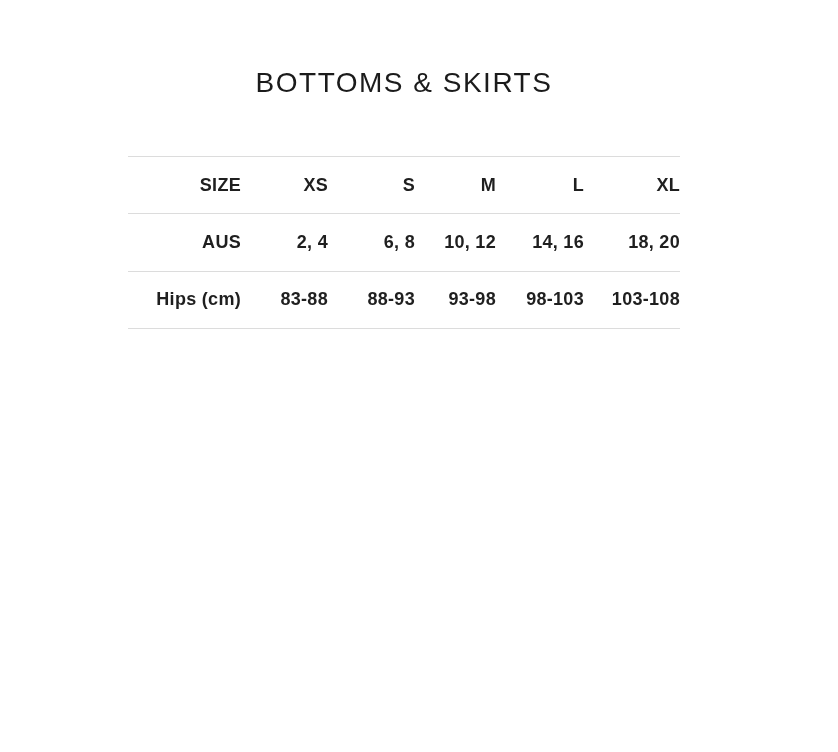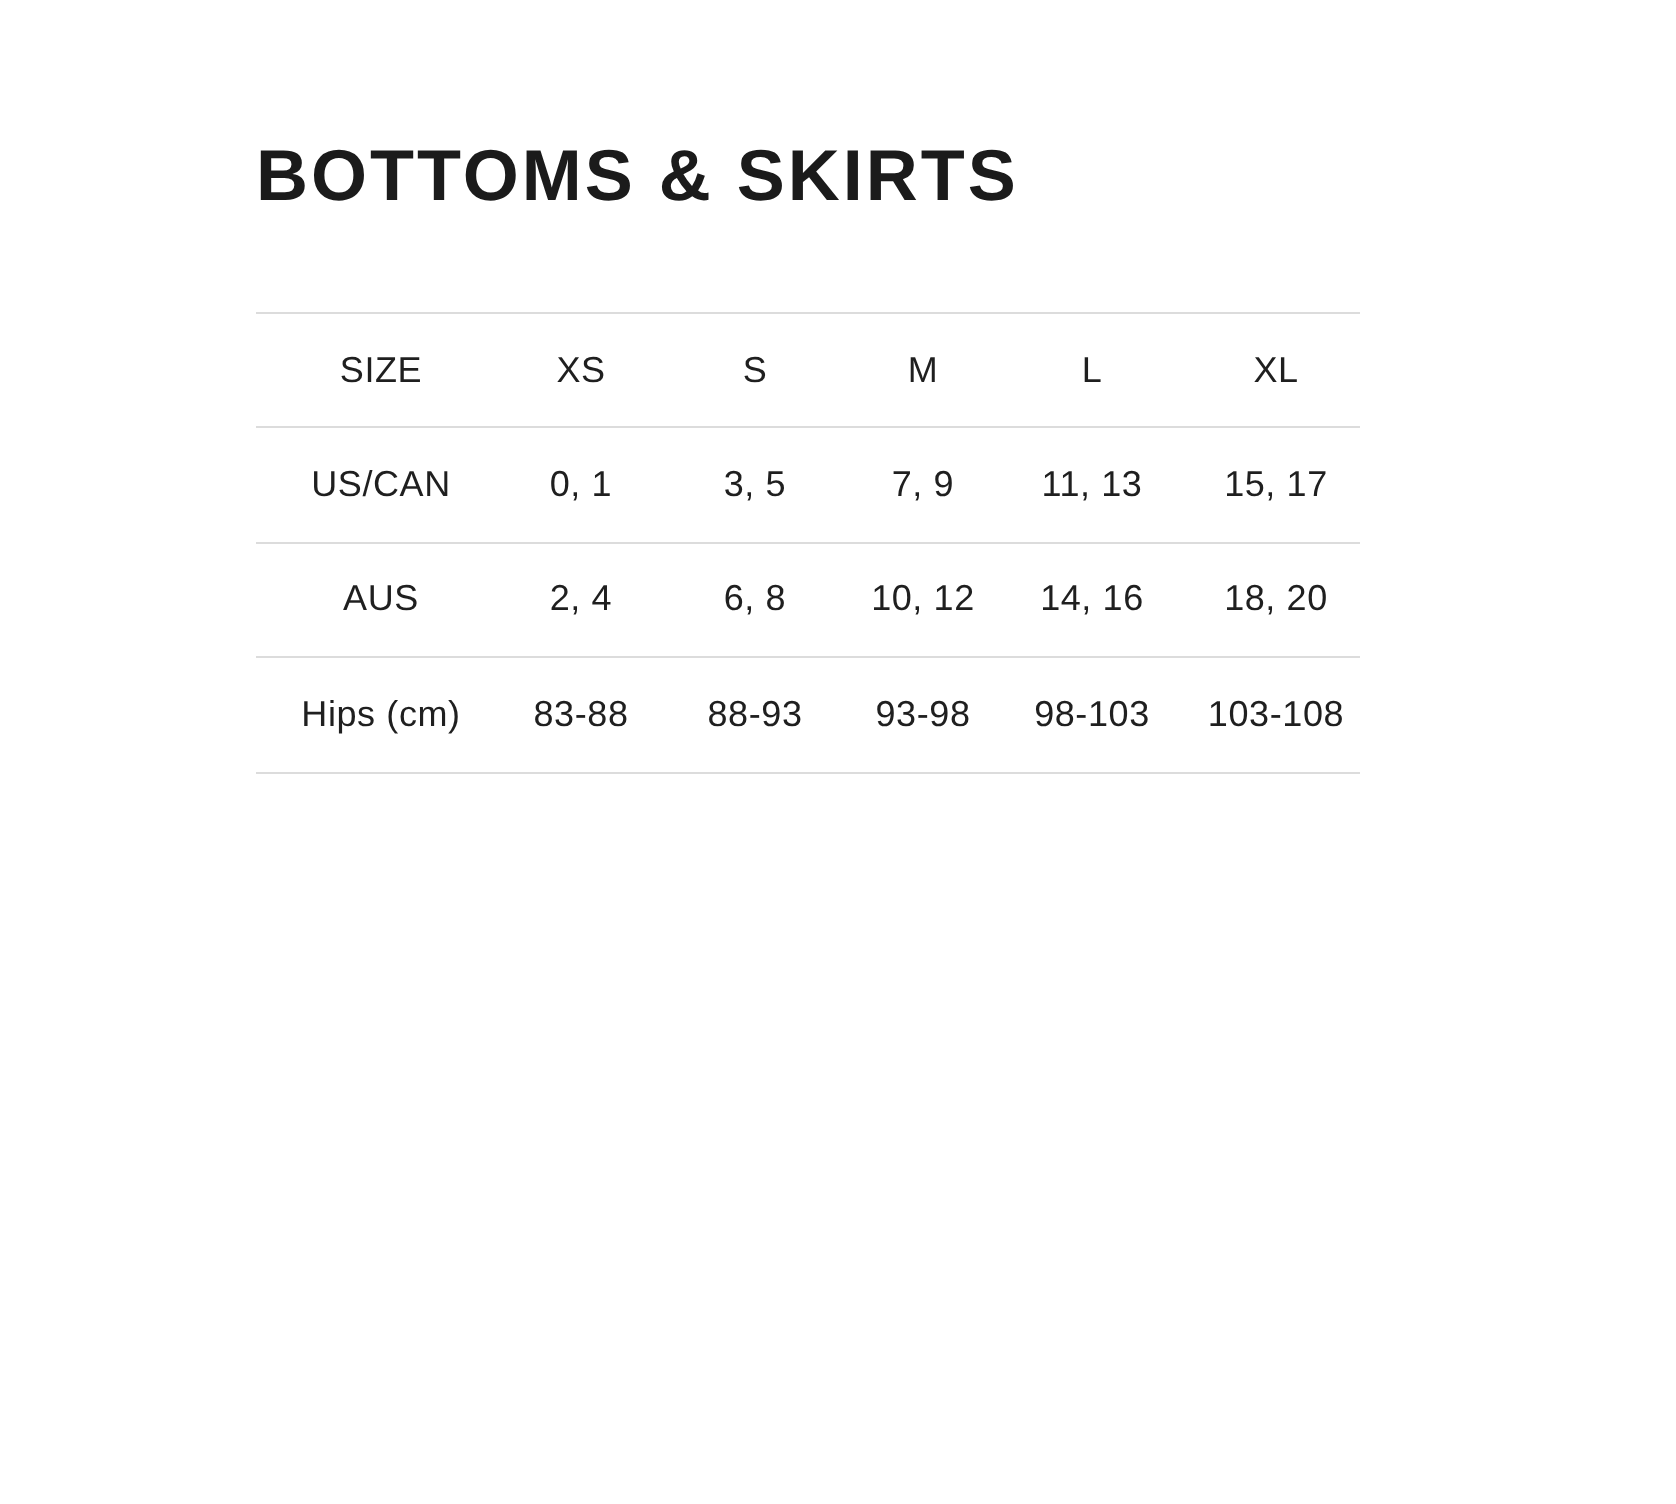--- a/index.html
+++ b/index.html
@@ -14,22 +14,23 @@
     font-family: "Liberation Sans", sans-serif;
     color: #1f1f1f;
     overflow: hidden;
   }
   .page-title {
     position: absolute;
     top: 67px;
     left: 128px;
     width: 552px;
     margin: 0;
-    font-size: 36px;
-    font-weight: bold;
+    text-align: center;
+    font-size: 28px;
+    font-weight: normal;
     letter-spacing: 1.5px;
     color: #1b1b1b;
     white-space: nowrap;
   }
   table.size-chart {
     position: absolute;
     top: 156px;
     left: 128px;
     width: 552px;
     border-collapse: collapse;
@@ -37,22 +38,22 @@
     border-top: 1px solid #dcdcdc;
     font-size: 18px;
     letter-spacing: 0.3px;
   }
   table.size-chart tr {
     height: 57.4px;
     border-bottom: 1px solid #dcdcdc;
   }
   table.size-chart th,
   table.size-chart td {
-    font-weight: normal;
-    text-align: center;
+    font-weight: bold;
+    text-align: right;
     vertical-align: middle;
     padding: 0 0 0 12px;
     white-space: nowrap;
     color: #1f1f1f;
   }
 </style>
 </head>
 <body>
 
 <h1 class="page-title">BOTTOMS &amp; SKIRTS</h1>
@@ -71,28 +72,20 @@
       <th>SIZE</th>
       <th>XS</th>
       <th>S</th>
       <th>M</th>
       <th>L</th>
       <th>XL</th>
     </tr>
   </thead>
   <tbody>
     <tr>
-      <td>US/CAN</td>
-      <td>0, 1</td>
-      <td>3, 5</td>
-      <td>7, 9</td>
-      <td>11, 13</td>
-      <td>15, 17</td>
-    </tr>
-    <tr>
       <td>AUS</td>
       <td>2, 4</td>
       <td>6, 8</td>
       <td>10, 12</td>
       <td>14, 16</td>
       <td>18, 20</td>
     </tr>
     <tr>
       <td>Hips (cm)</td>
       <td>83-88</td>

